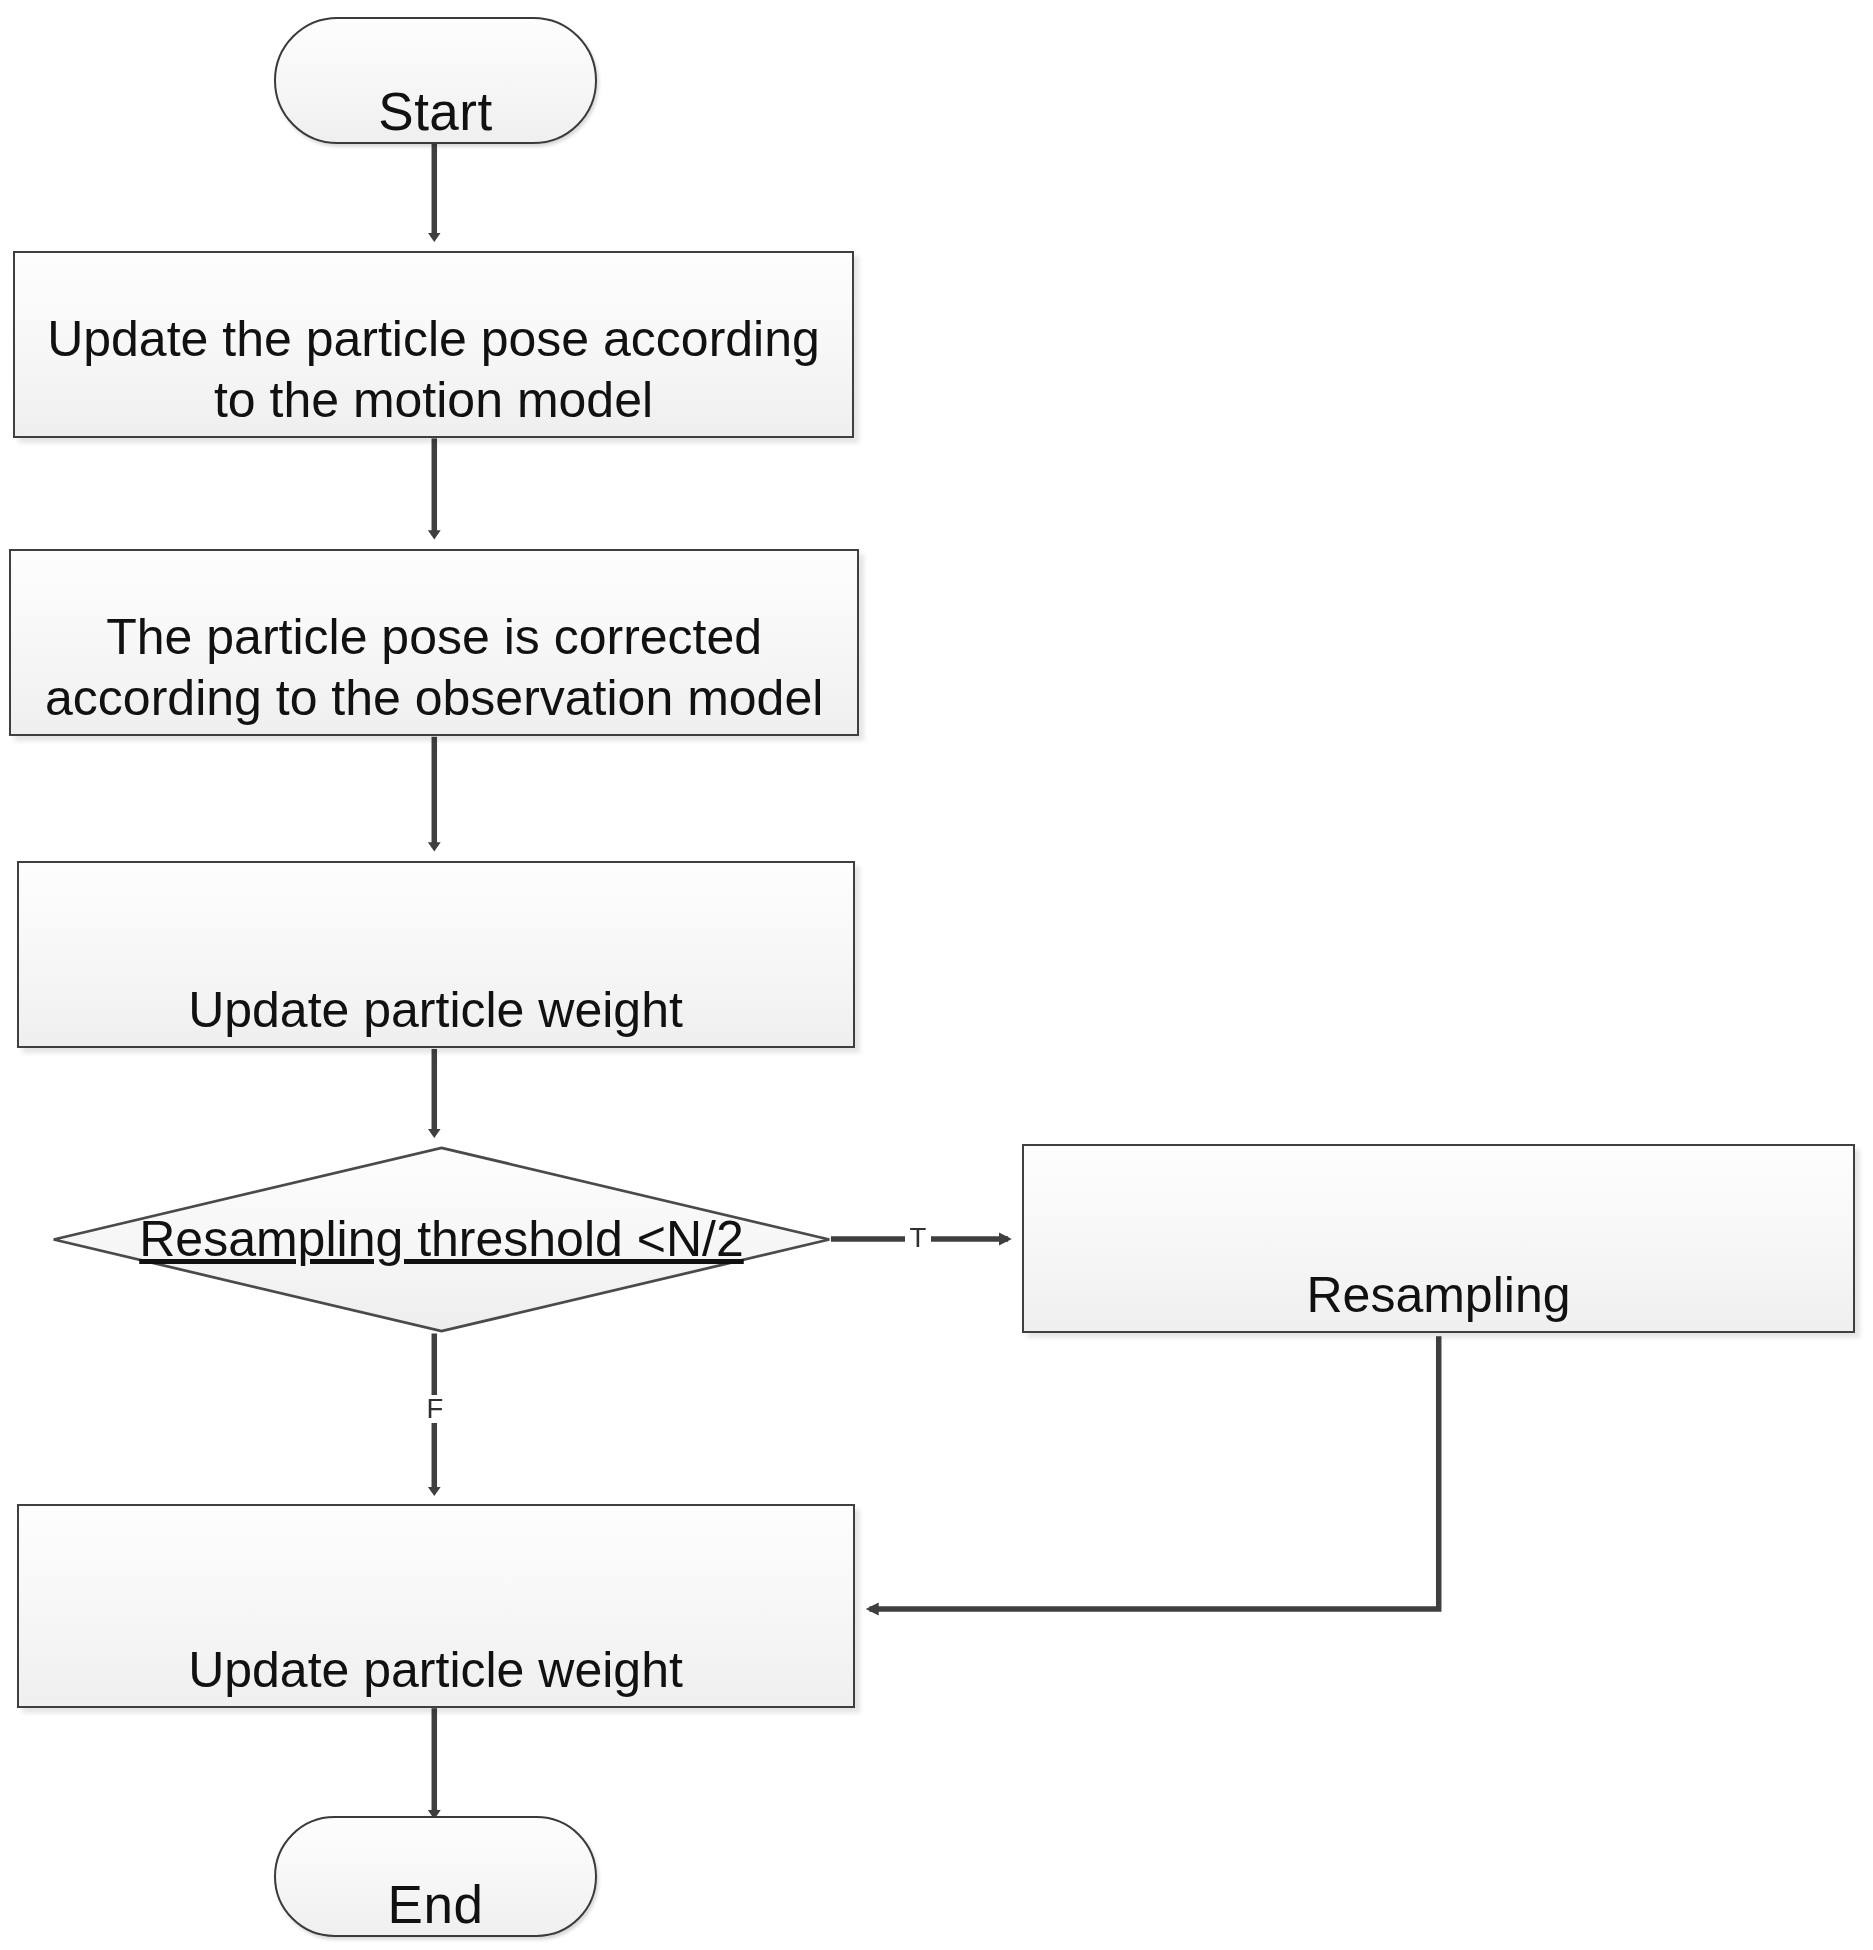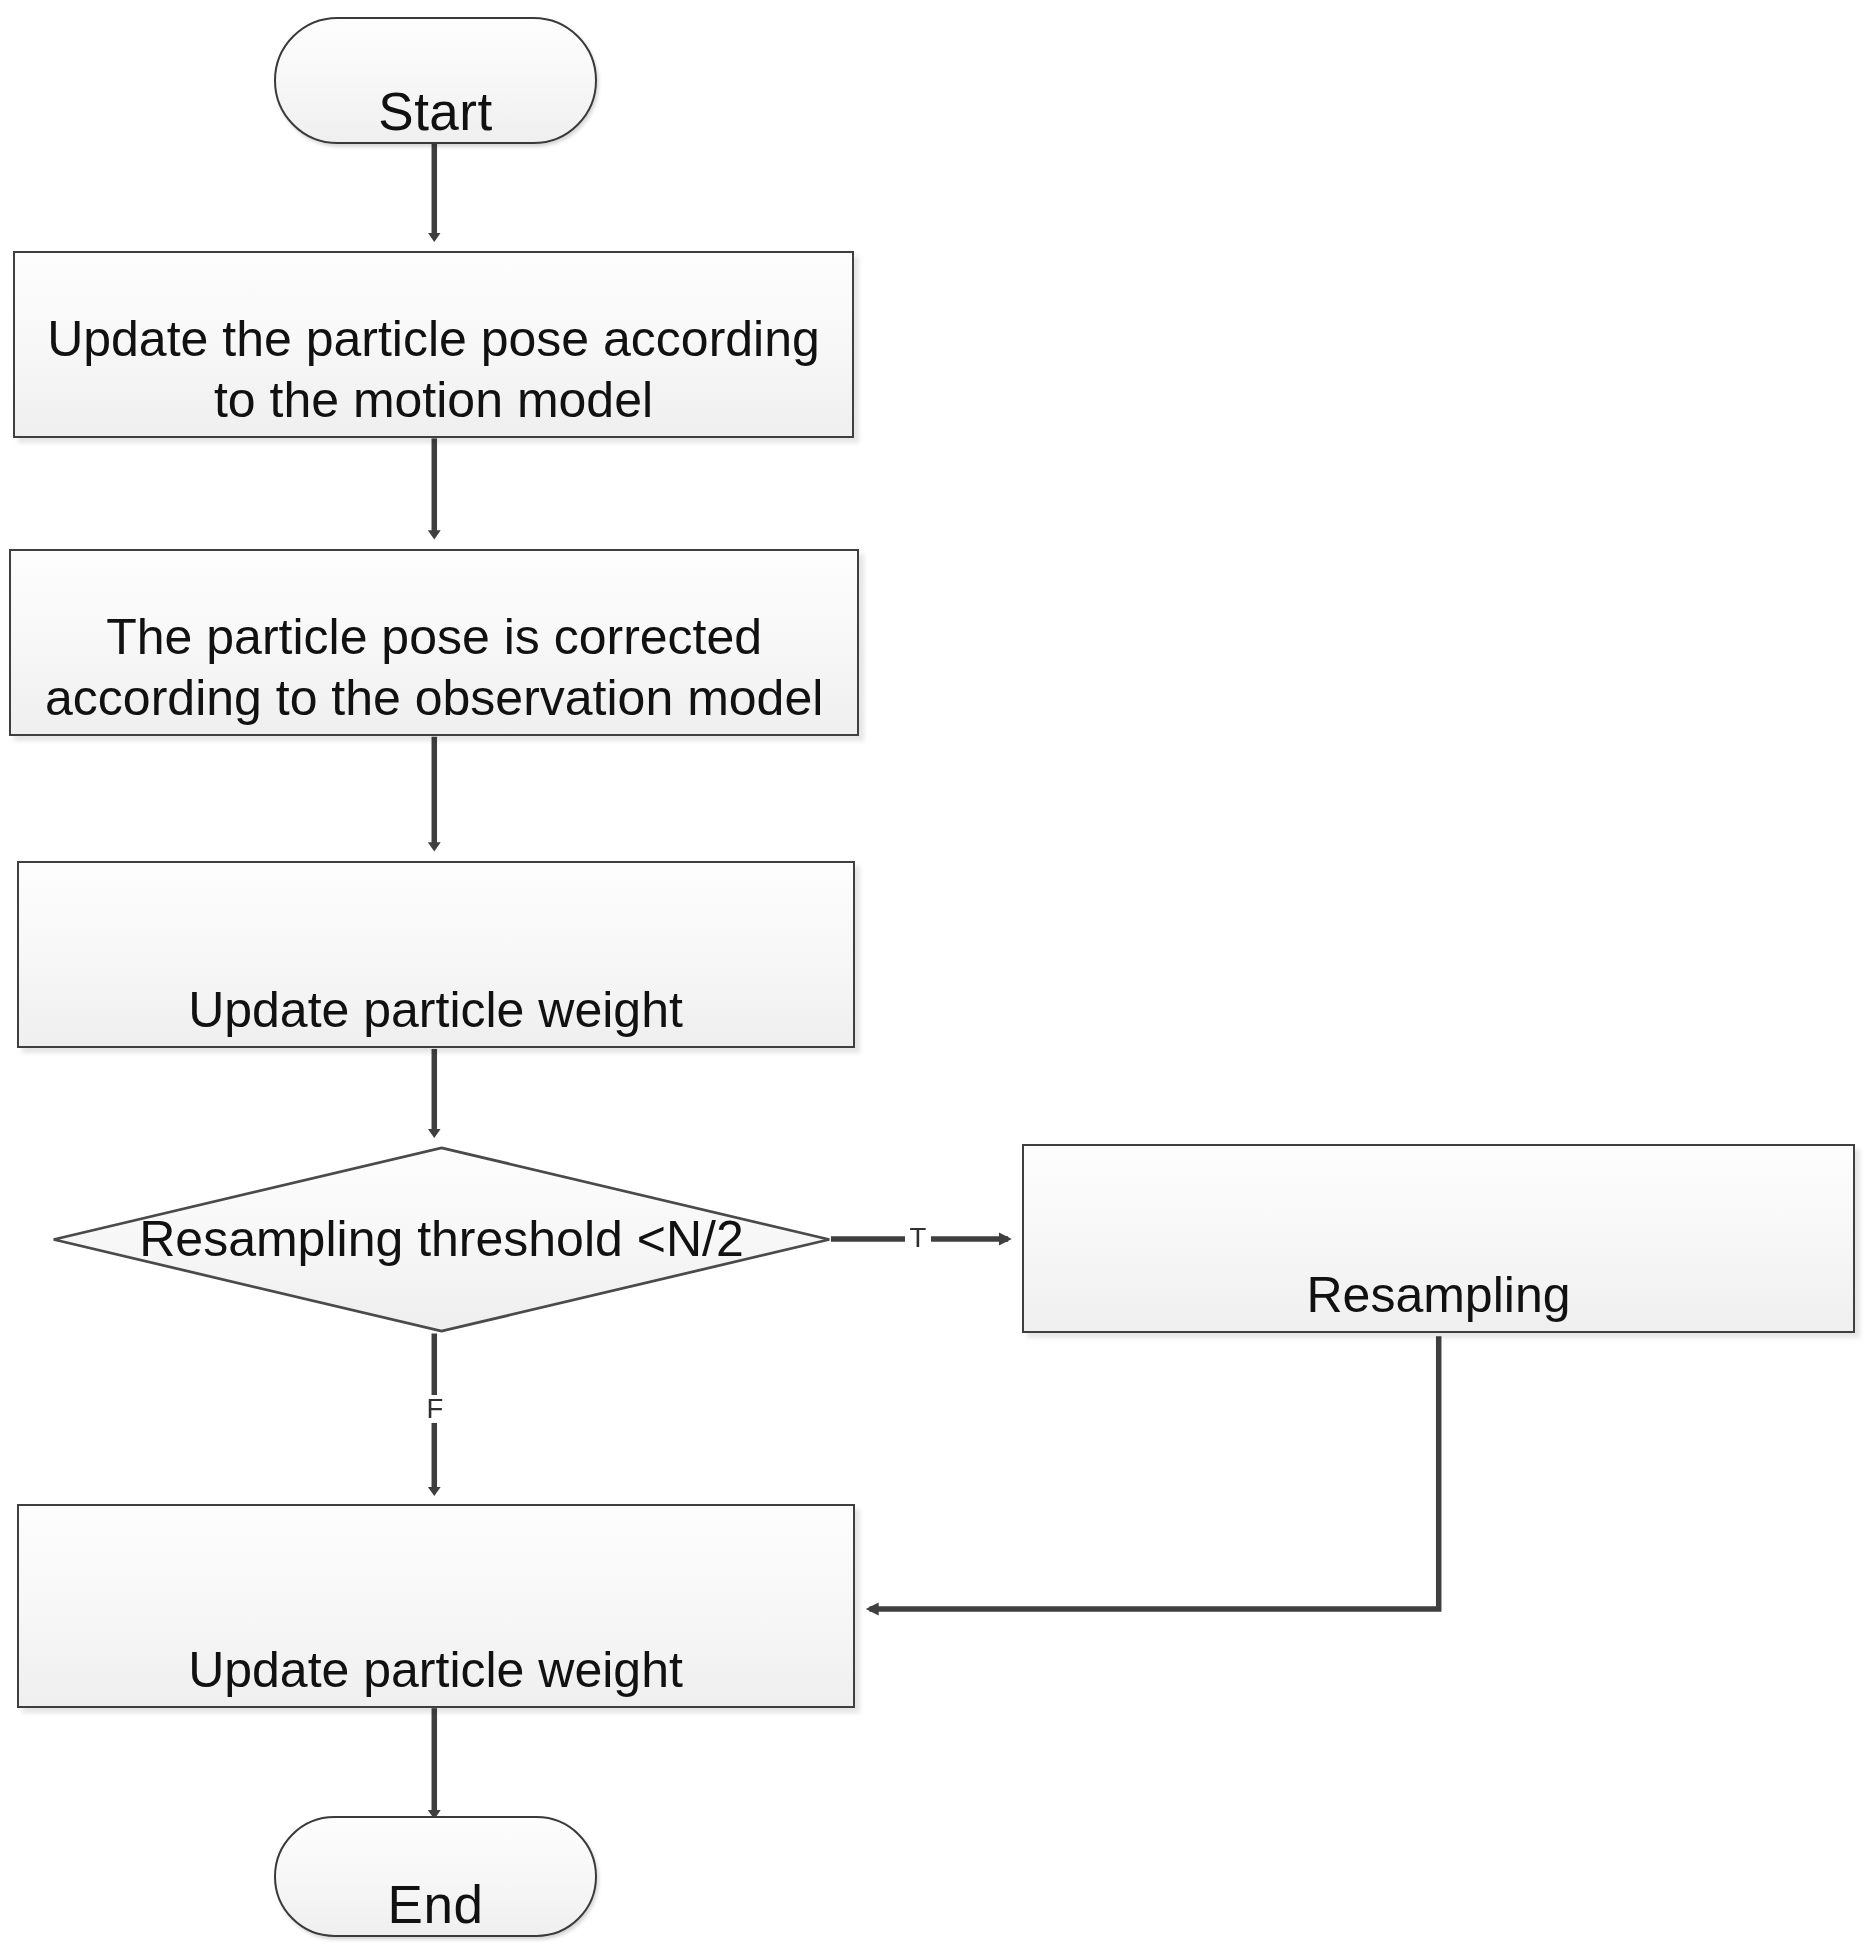--- a/index.html
+++ b/index.html
@@ -70,20 +70,21 @@
     top: 0;
     width: 100%;
     height: 100%;
     display: flex;
     align-items: center;
     justify-content: center;
     font-size: 50px;
     color: #111111;
     text-align: center;
     line-height: 1.1;
+    text-decoration: underline;
   }
 
   .edge-label {
     position: absolute;
     font-size: 27.5px;
     color: #2f2f2f;
     background: #ffffff;
     padding: 0 4.6px;
     line-height: 1;
     font-family: "Liberation Sans", sans-serif;

